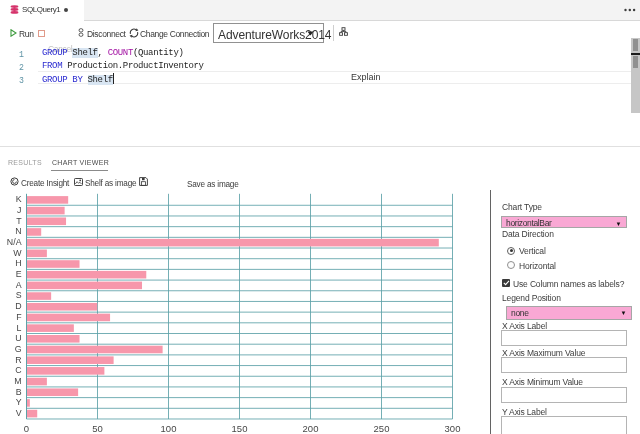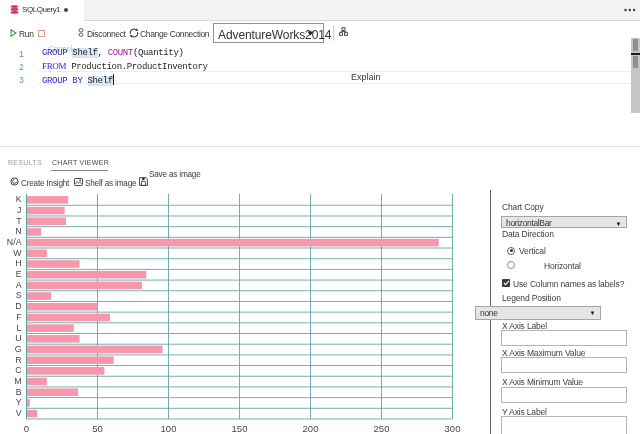--- a/index.html
+++ b/index.html
@@ -2,21 +2,21 @@
 <html><head><meta charset="utf-8"><style>
 * { margin:0; padding:0; box-sizing:border-box; }
 html,body { width:640px; height:434px; background:#fff; overflow:hidden;
   font-family:"Liberation Sans", sans-serif; }
 #page { position:relative; width:640px; height:434px; }
 .abs { position:absolute; }
 .ui { font-size:8.5px; letter-spacing:-0.35px; color:#383838; white-space:nowrap; }
 .sm { font-size:8.5px; letter-spacing:-0.15px; color:#3c3c3c; white-space:nowrap; }
 .ct { font-size:8.2px; letter-spacing:-0.2px; color:#3c3c3c; white-space:nowrap; }
 .mono { font-family:"Liberation Mono", monospace; font-size:9px; letter-spacing:-0.35px; white-space:pre; }
-.selbox { position:absolute; border:1px solid #a6a6a6; background:#e5e5e5; font-size:8.5px; letter-spacing:-0.35px; color:#333;
+.selbox { position:absolute; border:1px solid #a6a6a6; background:#f9a8d4; font-size:8.5px; letter-spacing:-0.35px; color:#333;
   line-height:10px; }
 .inbox { position:absolute; border:1px solid #b4b4b4; background:#fff; }
 </style></head>
 <body>
 <div id="page">
 
 <div class="abs" style="left:0;top:0;width:640px;height:21px;background:#f3f3f3;border-bottom:1px solid #d8d8d8;"></div>
 <div class="abs" style="left:0;top:0;width:84px;height:21px;background:#ffffff;"></div>
 <svg class="abs" style="left:10px;top:5px;" width="9" height="9" viewBox="0 0 9 9">
   <ellipse cx="4.5" cy="1.6" rx="3.9" ry="1.45" fill="#d5336b"></ellipse>
@@ -61,21 +61,21 @@
   <rect x="5.5" y="5.7" width="2.9" height="2.6" fill="none" stroke="#3b3b3b" stroke-width="0.9"></rect>
   <path d="M4.5 3.3 V4.5 M2 5.7 V4.5 H7 V5.7" fill="none" stroke="#3b3b3b" stroke-width="0.8"></path>
 </svg>
 <div class="abs" style="left:351px;top:28.5px;font-size:9px;color:#383838;white-space:nowrap;margin-top:43px;">Explain</div>
 
 <div class="abs" style="left:38px;top:71px;width:594px;height:13px;border-top:1px solid #ededed;border-bottom:1px solid #ededed;"></div>
 <div class="abs" style="left:14px;top:47.5px;line-height:13px;color:#5e93a5;text-align:right;width:10px;font-family:'Liberation Mono',monospace;font-size:8.2px;white-space:pre;">1
 2
 3</div>
 <div class="abs mono" style="left:42px;top:47px;line-height:13px;color:#1e1e1e;"><span style="color:#2a2ad0;">GROUP</span> <span style="background:#d8e5f2;">Shelf</span>, <span style="color:#a313a3;">COUNT</span>(Quantity)
-<span style="color:#2a2ad0;font-family:Liberation Serif, serif;">FROM</span> Production.ProductInventory
+<span style="color:#2a2ad0;">FROM</span> Production.ProductInventory
 <span style="color:#2a2ad0;">GROUP</span> <span style="color:#2a2ad0;">BY</span> <span style="background:#d8e5f2;">Shelf</span><span style="display:inline-block;width:1.2px;height:11px;background:#222;vertical-align:-2px;"></span></div>
 
 <div class="abs" style="left:631px;top:38px;width:9px;height:75px;background:#c6c6c6;"></div>
 <div class="abs" style="left:633px;top:39px;width:5px;height:12px;background:#909090;"></div>
 <div class="abs" style="left:633px;top:56px;width:5px;height:12px;background:#909090;"></div>
 <div class="abs" style="left:631px;top:53px;width:9px;height:1.5px;background:#1c1c1c;"></div>
 <div class="abs" style="left:0;top:146px;width:640px;height:1px;background:#e0e0e0;"></div>
 
 <div class="abs" style="left:8px;top:159px;font-size:7px;letter-spacing:0.3px;color:#9a9a9a;">RESULTS</div>
 <div class="abs" style="left:52px;top:159px;font-size:7px;letter-spacing:0.3px;color:#4a4a4a;">CHART VIEWER</div>
@@ -90,21 +90,21 @@
   <rect x="0.5" y="0.5" width="8" height="7" rx="0.8" fill="none" stroke="#3b3b3b" stroke-width="0.95"></rect>
   <path d="M1.3 5.9 L3.1 3.7 L4.6 5.3 L5.8 4.2 L7.6 6.1" fill="none" stroke="#3b3b3b" stroke-width="0.8"></path>
   <circle cx="6.2" cy="2.4" r="0.85" fill="#3b3b3b"></circle>
 </svg>
 <div class="abs ct" style="left:85px;top:178.5px;">Shelf as image</div>
 <svg class="abs" style="left:139px;top:177px;" width="9" height="9" viewBox="0 0 9 9">
   <path d="M0.6 0.6 H6.9 L8.4 2.1 V8.4 H0.6 Z" fill="none" stroke="#3b3b3b" stroke-width="0.95"></path>
   <rect x="2.5" y="4.7" width="4" height="3.7" fill="none" stroke="#3b3b3b" stroke-width="0.8"></rect>
   <rect x="3" y="1" width="2.6" height="2.2" fill="#3b3b3b"></rect>
 </svg>
-<div class="abs ct" style="left:149px;top:170px;">Save as image</div>
+<div class="abs ct" style="left:149px;top:180px;padding-left:38px;">Save as image</div>
 
 <svg width="491" height="248" viewBox="0 0 491 248" style="position:absolute;left:0;top:186px;">
 <line x1="26.5" y1="7.8" x2="26.5" y2="233.0" stroke="#5da1a8" stroke-opacity="1.0" stroke-width="1"></line>
 <line x1="97.5" y1="7.8" x2="97.5" y2="233.0" stroke="#5da1a8" stroke-opacity="0.85" stroke-width="1"></line>
 <line x1="168.5" y1="7.8" x2="168.5" y2="233.0" stroke="#5da1a8" stroke-opacity="0.85" stroke-width="1"></line>
 <line x1="239.5" y1="7.8" x2="239.5" y2="233.0" stroke="#5da1a8" stroke-opacity="0.85" stroke-width="1"></line>
 <line x1="310.5" y1="7.8" x2="310.5" y2="233.0" stroke="#5da1a8" stroke-opacity="0.85" stroke-width="1"></line>
 <line x1="381.5" y1="7.8" x2="381.5" y2="233.0" stroke="#5da1a8" stroke-opacity="0.85" stroke-width="1"></line>
 <line x1="452.5" y1="7.8" x2="452.5" y2="233.0" stroke="#5da1a8" stroke-opacity="0.85" stroke-width="1"></line>
 <line x1="26.5" y1="19.28" x2="452.5" y2="19.28" stroke="#5da1a8" stroke-opacity="0.85" stroke-width="1"></line>
@@ -173,42 +173,42 @@
 <text x="26.5" y="246.0" text-anchor="middle" font-family="Liberation Sans, sans-serif" font-size="9.5px" fill="#474747">0</text>
 <text x="97.5" y="246.0" text-anchor="middle" font-family="Liberation Sans, sans-serif" font-size="9.5px" fill="#474747">50</text>
 <text x="168.5" y="246.0" text-anchor="middle" font-family="Liberation Sans, sans-serif" font-size="9.5px" fill="#474747">100</text>
 <text x="239.5" y="246.0" text-anchor="middle" font-family="Liberation Sans, sans-serif" font-size="9.5px" fill="#474747">150</text>
 <text x="310.5" y="246.0" text-anchor="middle" font-family="Liberation Sans, sans-serif" font-size="9.5px" fill="#474747">200</text>
 <text x="381.5" y="246.0" text-anchor="middle" font-family="Liberation Sans, sans-serif" font-size="9.5px" fill="#474747">250</text>
 <text x="452.5" y="246.0" text-anchor="middle" font-family="Liberation Sans, sans-serif" font-size="9.5px" fill="#474747">300</text>
 </svg>
 
 <div class="abs" style="left:490px;top:190px;width:1.3px;height:244px;background:#636363;"></div>
-<div class="abs sm" style="left:502px;top:202px;">Chart Copy</div>
+<div class="abs sm" style="left:502px;top:202px;">Chart Type</div>
 <div class="selbox" style="left:501px;top:216px;width:126px;height:12px;">
       <span style="position:absolute;left:4px;top:1px;">horizontalBar</span>
       <span style="position:absolute;right:5px;top:1.5px;font-size:6px;color:#111;">▼</span>
     </div>
 <div class="abs sm" style="left:502px;top:229px;">Data Direction</div>
 
 <div class="abs" style="left:507px;top:246.5px;width:8px;height:8px;border:1px solid #5f5f5f;border-radius:50%;background:#fff;"></div>
 <div class="abs" style="left:509.5px;top:249px;width:3px;height:3px;border-radius:50%;background:#333;"></div>
 <div class="abs sm" style="left:519px;top:246px;">Vertical</div>
 
 <div class="abs" style="left:507px;top:261px;width:8px;height:8px;border:1px solid #8f8f8f;border-radius:50%;background:#fdfdfd;"></div>
-<div class="abs sm" style="left:544px;top:261px;text-align:center;">Horizontal</div>
+<div class="abs sm" style="left:519px;top:261px;text-align:center;">Horizontal</div>
 
 <div class="abs" style="left:501.5px;top:278.5px;width:8px;height:8px;background:#3a3a3a;border-radius:1px;"></div>
 <svg class="abs" style="left:502.5px;top:279.5px;" width="7" height="6" viewBox="0 0 7 6">
       <path d="M0.8 2.8 L2.6 4.6 L6 0.8" fill="none" stroke="#fff" stroke-width="1.1"></path>
     </svg>
 <div class="abs sm" style="left:513px;top:278.5px;">Use Column names as labels?</div>
 
 <div class="abs sm" style="left:502px;top:293px;">Legend Position</div>
-<div class="selbox" style="left:475px;top:305.5px;width:126px;height:14px;">
+<div class="selbox" style="left:506px;top:305.5px;width:126px;height:14px;">
       <span style="position:absolute;left:4px;top:1px;">none</span>
       <span style="position:absolute;right:5px;top:1.5px;font-size:6px;color:#111;">▼</span>
     </div>
 
 <div class="abs sm" style="left:502px;top:320.5px;">X Axis Label</div>
 <div class="inbox" style="left:501px;top:329.5px;width:126px;height:16px;"></div>
 
 <div class="abs sm" style="left:502px;top:348px;text-decoration:underline;">X Axis Maximum Value</div>
 <div class="inbox" style="left:501px;top:357px;width:126px;height:16px;"></div>
 

